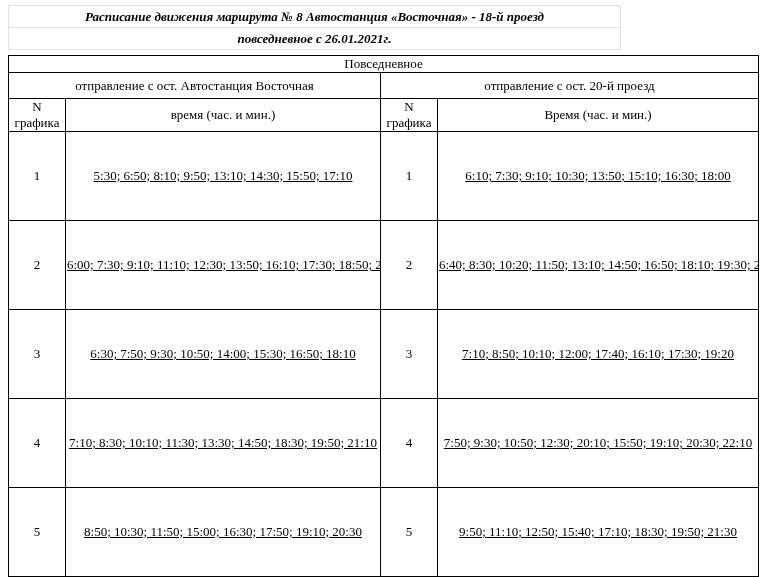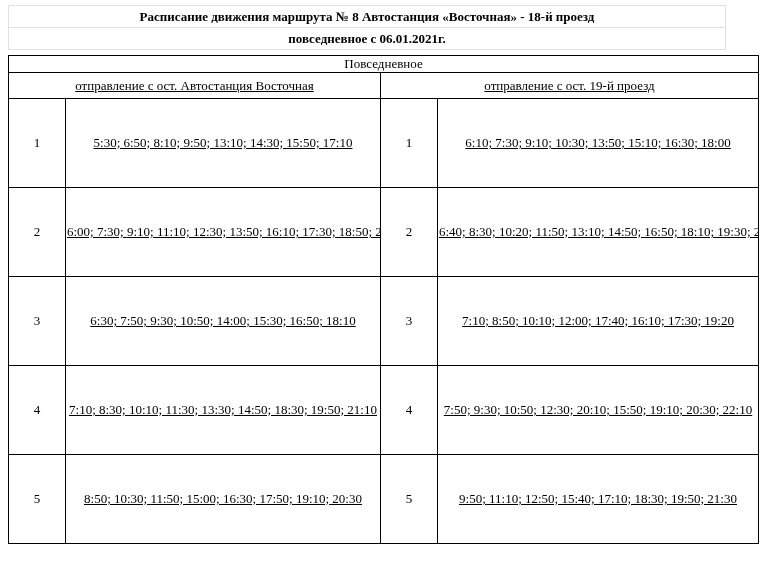--- a/index.html
+++ b/index.html
@@ -18,21 +18,22 @@
   }
   table {
     border-collapse: collapse;
     table-layout: fixed;
   }
   
   .title-table {
     position: absolute;
     left: 8px;
     top: 5px;
-    width: 718px;
+    width: 613px;
+    font-style: italic;
   }
   .title-table td {
     border: 1px solid #e2e2e2;
     text-align: center;
     vertical-align: middle;
     font-weight: bold;
     font-size: 13px;
     height: 21px;
     padding: 0 2px;
   }
@@ -44,21 +45,21 @@
     width: 750px;
   }
   .main-table td {
     border: 1px solid #000000;
     text-align: center;
     vertical-align: middle;
     font-size: 13px;
     padding: 0 1px;
   }
   .row-daytype td { height: 16px; }
-  .row-direction td { height: 25px; text-decoration: underline; }
+  .row-direction td { height: 25px; }
   .row-colheads td { height: 20px; }
   .data-row td { height: 88px; }
   .times-cell {
     white-space: nowrap;
     font-size: 11.5px;
     overflow: hidden;
     text-decoration: underline;
   }
   .n-cell {
     font-size: 12px;
@@ -68,39 +69,45 @@
 <body>
 
 <div class="page">
 
   <table class="title-table">
     <tbody>
       <tr>
         <td>Расписание движения маршрута № 8 Автостанция «Восточная» - 18-й проезд</td>
       </tr>
       <tr>
-        <td>повседневное с 06.01.2021г.</td>
+        <td>повседневное с 26.01.2021г.</td>
       </tr>
     </tbody>
   </table>
 
   <table class="main-table">
     <colgroup>
       <col style="width:57px">
       <col style="width:315px">
       <col style="width:57px">
       <col style="width:321px">
     </colgroup>
     <tbody>
       <tr class="row-daytype">
         <td colspan="4">Повседневное</td>
       </tr>
       <tr class="row-direction">
         <td colspan="2">отправление с ост. Автостанция Восточная</td>
-        <td colspan="2">отправление с ост. 19-й проезд</td>
+        <td colspan="2">отправление с ост. 20-й проезд</td>
+      </tr>
+      <tr class="row-colheads">
+        <td>N графика</td>
+        <td>время (час. и мин.)</td>
+        <td>N графика</td>
+        <td>Время (час. и мин.)</td>
       </tr>
 
       <tr class="data-row">
         <td class="n-cell">1</td>
         <td class="times-cell">5:30; 6:50; 8:10; 9:50; 13:10; 14:30; 15:50; 17:10</td>
         <td class="n-cell">1</td>
         <td class="times-cell">6:10; 7:30; 9:10; 10:30; 13:50; 15:10; 16:30; 18:00</td>
       </tr>
       <tr class="data-row">
         <td class="n-cell">2</td>

